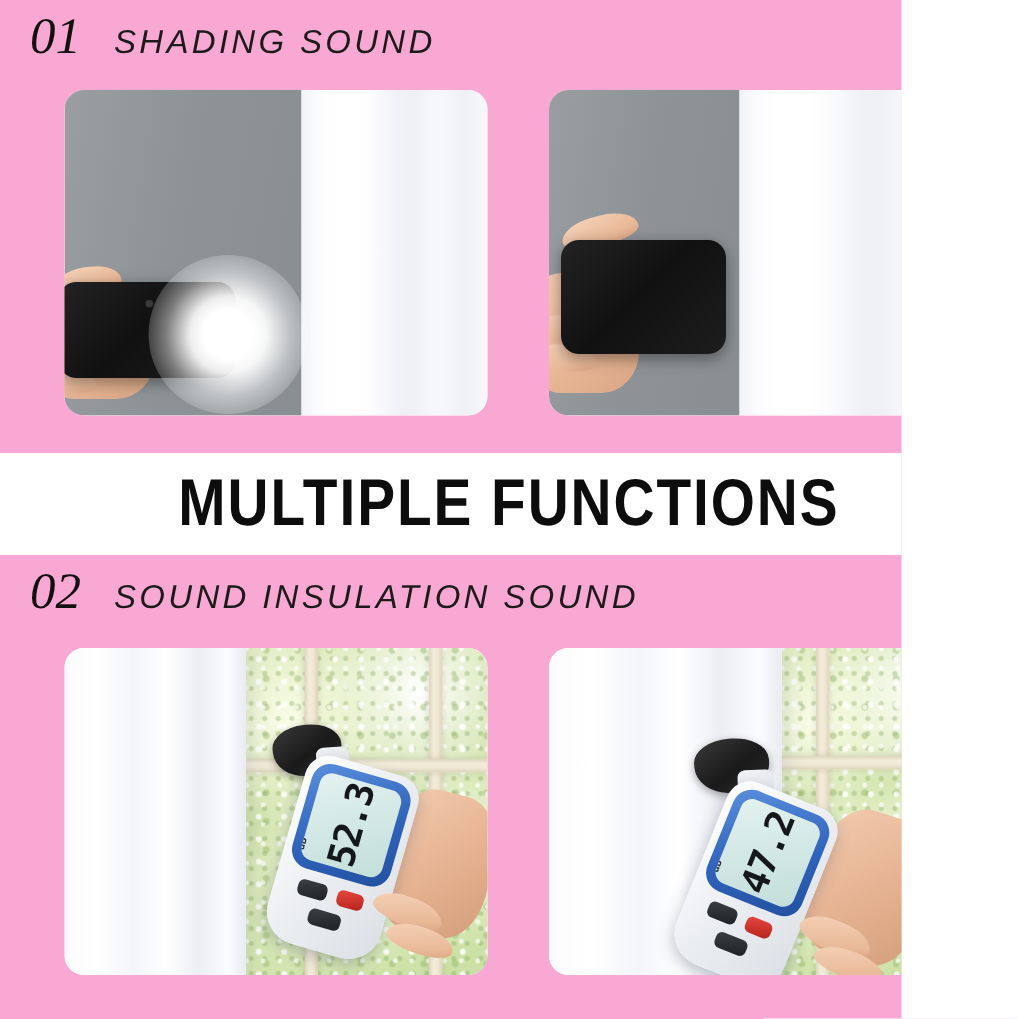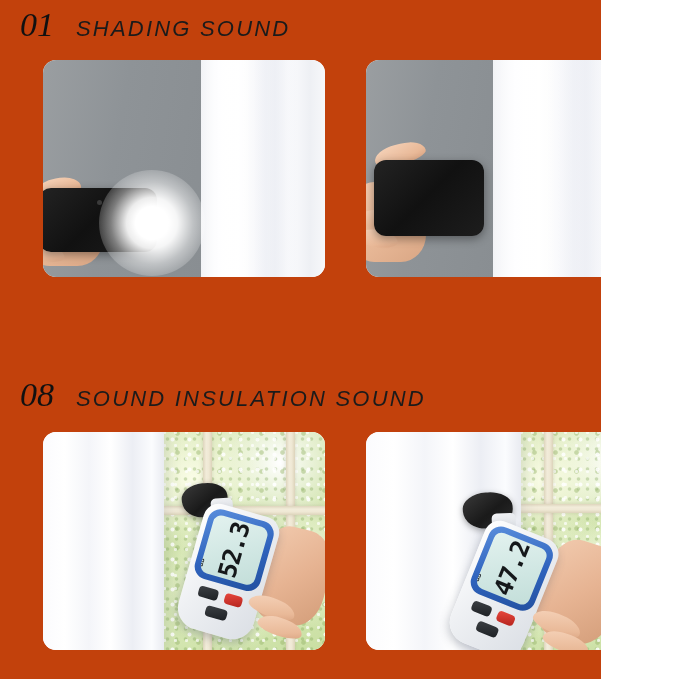--- a/index.html
+++ b/index.html
@@ -9,21 +9,21 @@
     background: #ffffff;
   }
   body {
     font-family: "Liberation Sans", sans-serif;
   }
 
   .board {
     position: relative;
     width: 601px;
     height: 679px;
-    background: #c2410c;
+    background: #f9a8d4;
     overflow: hidden;
   }
 
   
   .section-head {
     position: absolute;
     display: flex;
     align-items: baseline;
     white-space: nowrap;
   }
@@ -327,23 +327,26 @@
 
       <div class="hand hand-palm" style="left:-14px; top:122px; width:74px; height:80px;"></div>
       <div class="finger" style="left:8px; top:84px; width:52px; height:20px; transform:rotate(-14deg);"></div>
       <div class="finger" style="left:-8px; top:150px; width:46px; height:18px; transform:rotate(4deg);"></div>
       <div class="finger" style="left:-10px; top:170px; width:42px; height:17px; transform:rotate(8deg);"></div>
 
       <div class="phone" style="left:8px; top:100px; width:110px; height:76px;"></div>
     </div>
   </div>
 
+  <div class="banner">
+    <span class="banner-text">MULTIPLE FUNCTIONS</span>
+  </div>
 
   <div class="section-head sec2-head">
-    <span class="sec-num">08</span>
+    <span class="sec-num">02</span>
     <span class="sec-title">SOUND INSULATION SOUND</span>
   </div>
 
   <div class="panel p3">
     <div class="panel-inner">
       <div class="window" style="width:57%;">
         <div class="leaves"></div>
         <div class="mullion-v" style="left:24%; top:0; width:9px; height:100%;"></div>
         <div class="mullion-v" style="left:76%; top:0; width:9px; height:100%;"></div>
         <div class="mullion-h" style="left:0; top:34%; width:100%; height:9px;"></div>

